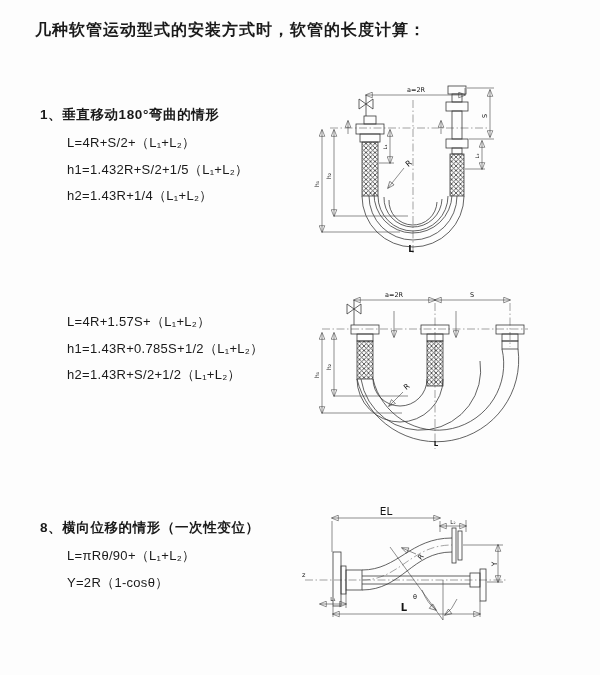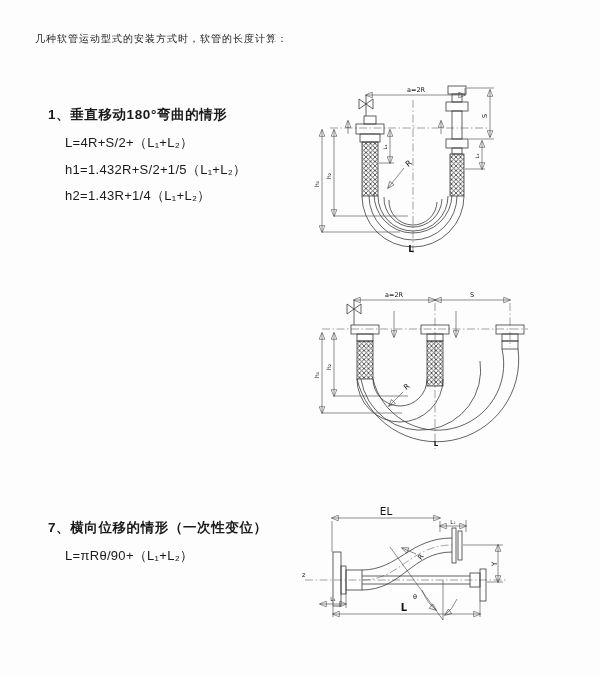--- a/index.html
+++ b/index.html
@@ -1,22 +1,22 @@
 <!DOCTYPE html>
 <html><head>
 <meta charset="utf-8">
 <style>
   html,body{margin:0;padding:0}
   body{width:600px;height:675px;background:#fdfdfd;position:relative;overflow:hidden;
        font-family:"Liberation Sans","DejaVu Sans",sans-serif;color:#1a1a1a}
   .abs{position:absolute}
-  .title{left:35px;top:32px;font-size:10px;font-weight:normal;letter-spacing:1px}
-  .sec{left:48px}
+  .title{left:35px;top:20px;font-size:16px;font-weight:bold;letter-spacing:1px}
+  .sec{left:40px}
   .sec .heading{font-size:13.5px;font-weight:bold;letter-spacing:.6px}
-  .sec .formulas{margin-left:17px;margin-top:6px}
+  .sec .formulas{margin-left:27px;margin-top:6px}
   .sec .formula{font-size:13px;line-height:26.5px;letter-spacing:.3px;white-space:pre}
   #sec1{top:106px}
   #sec2{top:303px}
   #sec3{top:519px}
   .diagram{position:absolute}
   .diagram line,.diagram path,.diagram rect{stroke:#3b3b3b;stroke-width:.8;fill:none}
   .diagram .braid{fill:url(#braidPat)}
   .diagram .cl{stroke:#666;stroke-width:.6;stroke-dasharray:8 2.5 1.5 2.5}
   .diagram .dim,.diagram .ext{stroke-width:.6;stroke:#444}
   .diagram text{stroke:none;fill:#141414;font-family:"DejaVu Sans",sans-serif}
@@ -29,26 +29,32 @@
 <div class="abs sec" id="sec1">
   <div class="heading">1、垂直移动180°弯曲的情形</div>
   <div class="formulas">
     <div class="formula">L=4R+S/2+（L₁+L₂）</div>
     <div class="formula">h1=1.432R+S/2+1/5（L₁+L₂）</div>
     <div class="formula">h2=1.43R+1/4（L₁+L₂）</div>
   </div>
 </div>
 
 <div class="abs sec" id="sec2">
+  <div class="formulas">
+    <div class="formula">L=4R+1.57S+（L₁+L₂）</div>
+    <div class="formula">h1=1.43R+0.785S+1/2（L₁+L₂）</div>
+    <div class="formula">h2=1.43R+S/2+1/2（L₁+L₂）</div>
+  </div>
 </div>
 
 <div class="abs sec" id="sec3">
-  <div class="heading">7、横向位移的情形（一次性变位）</div>
+  <div class="heading">8、横向位移的情形（一次性变位）</div>
   <div class="formulas">
     <div class="formula">L=πRθ/90+（L₁+L₂）</div>
+    <div class="formula">Y=2R（1-cosθ）</div>
   </div>
 </div>
 
 <svg class="diagram" style="left:312px;top:76px" width="280" height="180" viewBox="0 0 280 180">
   <defs>
     <marker id="arw" viewBox="0 0 10 10" refX="9" refY="5" markerWidth="9" markerHeight="7" orient="auto-start-reverse" markerUnits="userSpaceOnUse">
       <path d="M0 1 L10 5 L0 9 Z" fill="#333" stroke="none"></path>
     </marker>
     <pattern id="braidPat" width="4.5" height="4.5" patternUnits="userSpaceOnUse">
       <path d="M0 4.5 L4.5 0 M0 0 L4.5 4.5" stroke="#777" stroke-width=".5" fill="none"></path>

